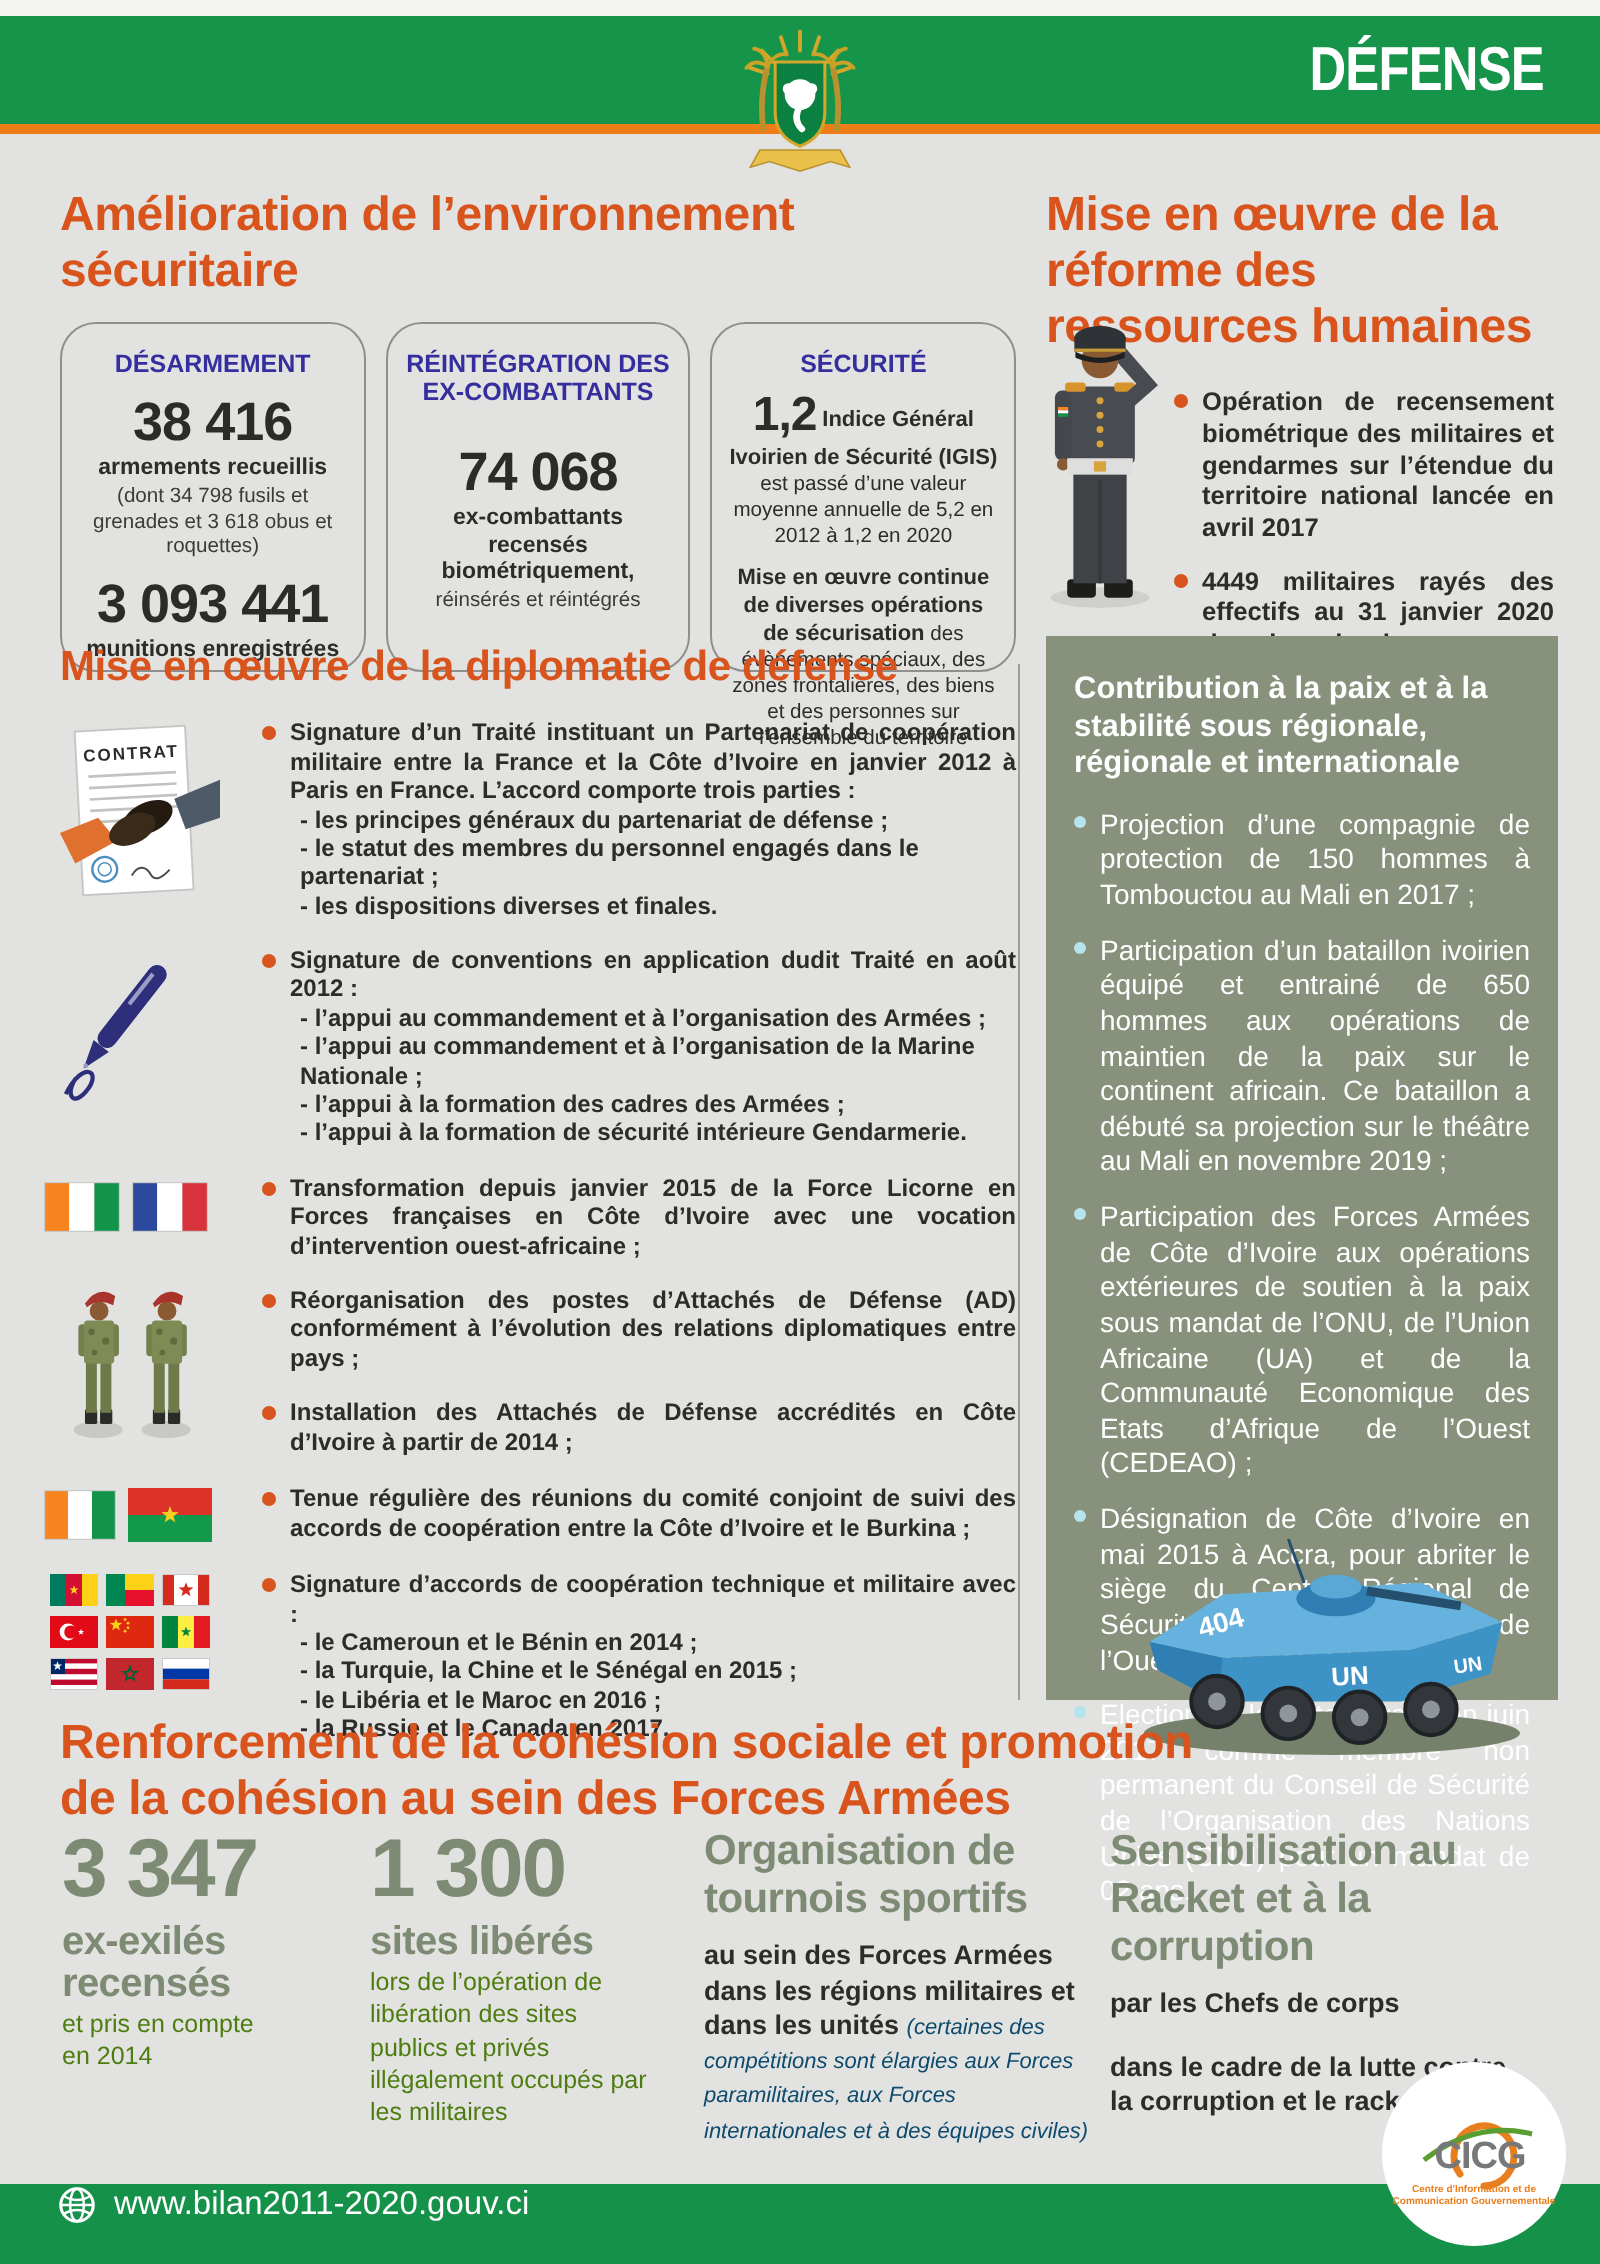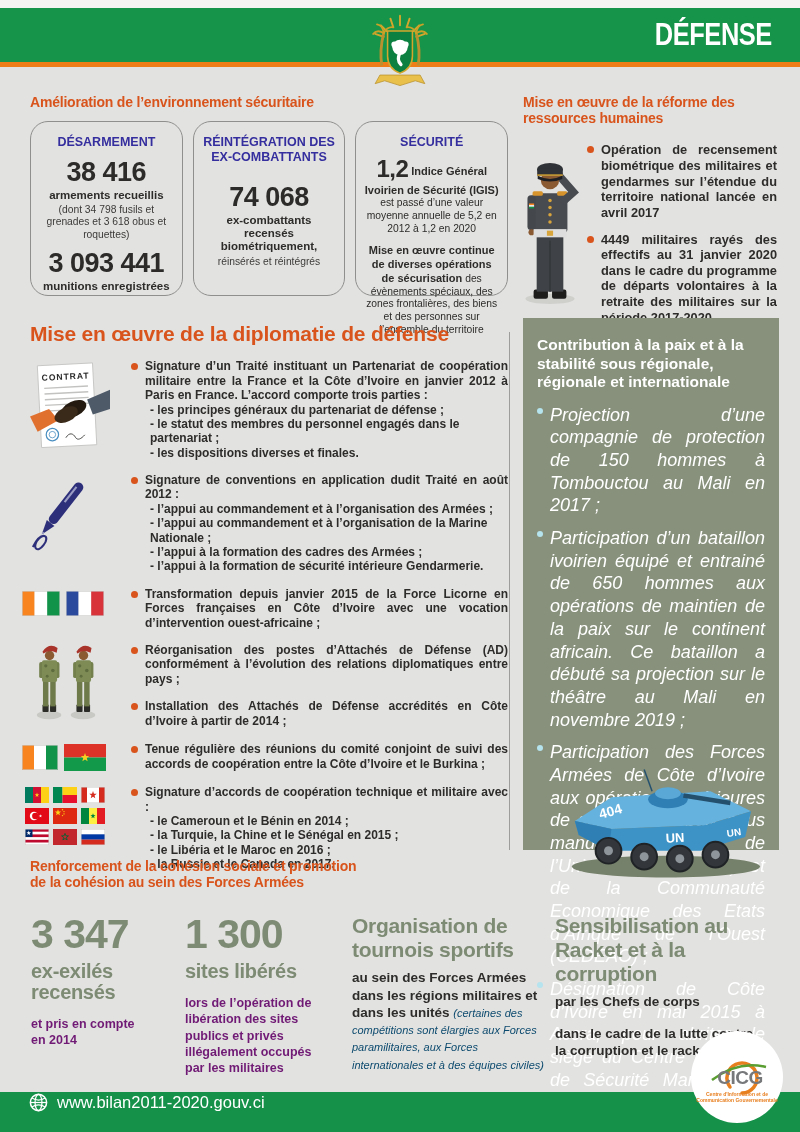--- a/index.html
+++ b/index.html
@@ -5,21 +5,21 @@
   html,body{margin:0;padding:0;background:#ffffff;}
   .page{position:relative;width:800px;height:1132px;background:#e2e2e0;overflow:hidden;
         font-family:"Liberation Sans","DejaVu Sans",sans-serif;color:#2d2c2a;}
   .top-strip{position:absolute;top:0;left:0;width:800px;height:8px;background:#f4f4f2;}
   .header-bar{position:absolute;top:8px;left:0;width:800px;height:54px;background:#15944a;}
   .orange-line{position:absolute;top:62px;left:0;width:800px;height:5px;background:#ef7d17;}
   .defense-title{position:absolute;top:17px;right:28px;color:#fff;font-size:31px;font-weight:bold;
         letter-spacing:-.5px;transform:scaleX(.82);transform-origin:right center;z-index:4;}
   .emblem{position:absolute;left:352px;top:10px;width:96px;height:88px;z-index:5;}
 
-  .sec-title{color:#d8541c;font-weight:bold;font-size:14px;letter-spacing:-.2px;line-height:1.16;margin:0;}
+  .sec-title{color:#d8541c;font-weight:bold;font-size:24px;letter-spacing:-.2px;line-height:1.16;margin:0;}
   .j{text-align:justify;}
 
   
   .sec-env{position:absolute;left:30px;top:94px;width:478px;}
   .env-boxes{display:flex;gap:10px;margin-top:11px;}
   .env-box{flex:1;border:1.4px solid #8f8f8d;border-radius:18px;padding:13px 8px 8px;text-align:center;height:152px;background:transparent;}
   .env-box h3{margin:0;color:#342e9e;font-size:12.5px;font-weight:bold;line-height:1.15;}
   .bignum{font-size:27px;font-weight:bold;color:#2c2b29;letter-spacing:-.5px;}
   .env-box .stat{margin:7px 0 1px;}
   .env-box .lab{font-size:11.5px;font-weight:bold;line-height:1.15;}
@@ -43,30 +43,30 @@
   .dip-row .bullet p{font-size:12px;line-height:1.2;}
   .sub{margin:1px 0 0;padding-left:5px;font-size:12.8px;font-weight:normal;line-height:1.22;}
   .divider{position:absolute;left:509px;top:332px;width:1px;height:518px;background:#9d9d9b;}
 
   
   .peace{position:absolute;left:523px;top:318px;width:256px;height:532px;background:#87917b;
          padding:18px 14px 0;box-sizing:border-box;color:#fff;overflow:visible;}
   .peace h2{margin:0 0 12px;font-size:15.5px;font-weight:bold;line-height:1.2;color:#fff;}
   .peace .bullet{margin-bottom:10px;padding-left:13px;}
   .peace .dot{background:#b5e3ee;width:6px;height:6px;top:4px;}
-  .peace .bullet p{font-size:18px;font-weight:normal;line-height:1.26;font-style:italic;}
+  .peace .bullet p{font-size:14px;font-weight:normal;line-height:1.26;}
   .apc{position:absolute;left:34px;top:446px;width:208px;height:122px;}
 
   
   .sec-coh{position:absolute;left:30px;top:858px;width:748px;height:234px;}
   .coh-col{position:absolute;top:56px;}
   .sage{color:#7e8b74;}
   .coh-val{font-size:41px;font-weight:bold;letter-spacing:-1px;line-height:1;}
   .coh-lab{font-size:20px;font-weight:bold;letter-spacing:-.3px;margin-top:6px;line-height:1.05;}
-  .coh-note{font-size:12.5px;font-weight:bold;margin-top:13px;line-height:1.3;color:#701a75;}
+  .coh-note{font-size:12.5px;font-weight:normal;margin-top:1px;line-height:1.3;color:#4d7c0f;}
   .coh-h{font-size:21px;font-weight:bold;letter-spacing:-.3px;line-height:1.15;margin:0;}
   .coh-p{font-size:13.5px;font-weight:bold;margin-top:7px;line-height:1.28;}
   .it{font-weight:normal;font-style:italic;font-size:11px;color:#0c4a6e;}
 
   
   .footer{position:absolute;left:0;top:1092px;width:800px;height:40px;background:#15914a;display:flex;align-items:flex-start;}
   .footer-inner{display:flex;align-items:center;gap:8px;margin-left:28px;}
   .footer-url{color:#fff;font-size:16.5px;}
   .cicg{position:absolute;left:690px;top:1030px;width:94px;height:94px;z-index:9;}
 </style>

